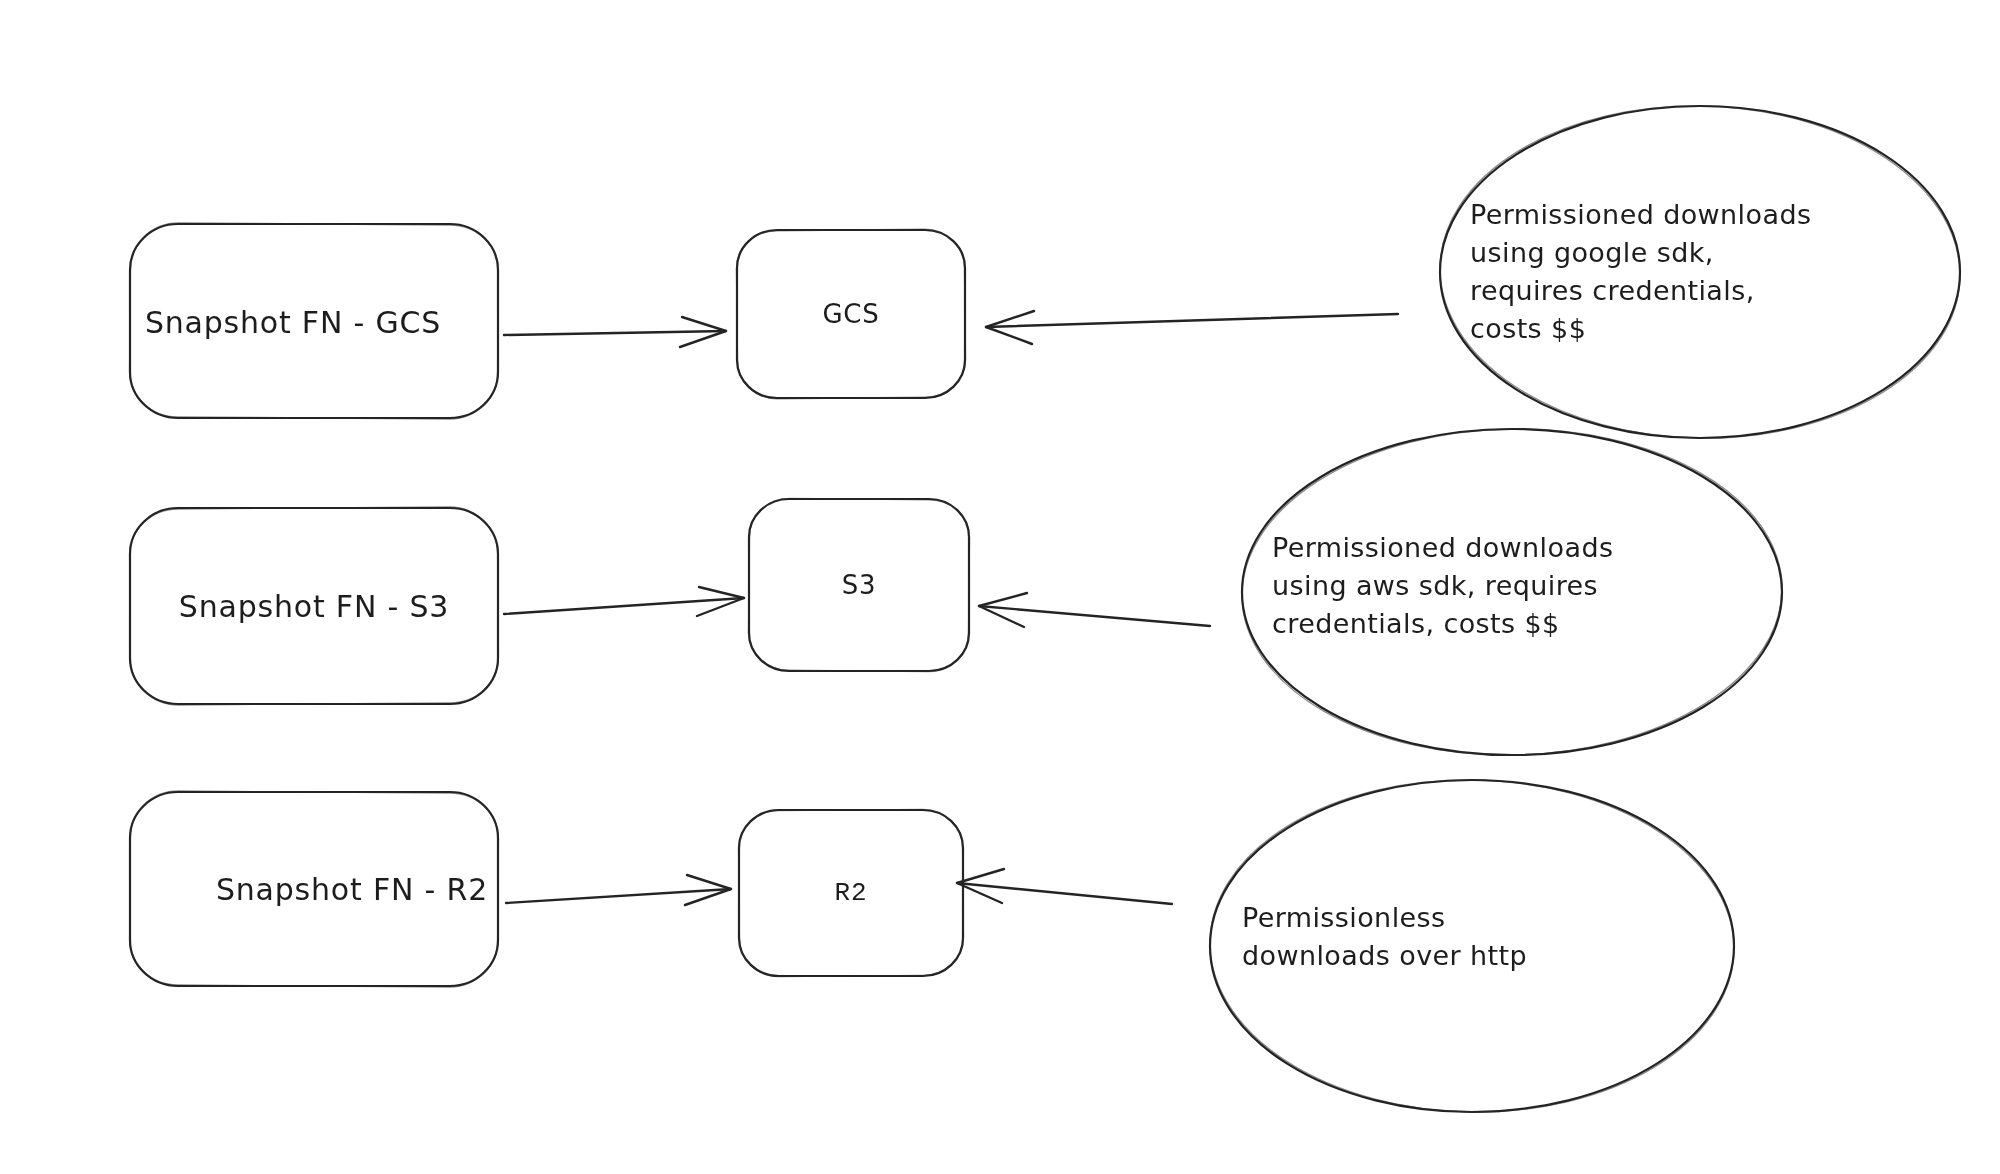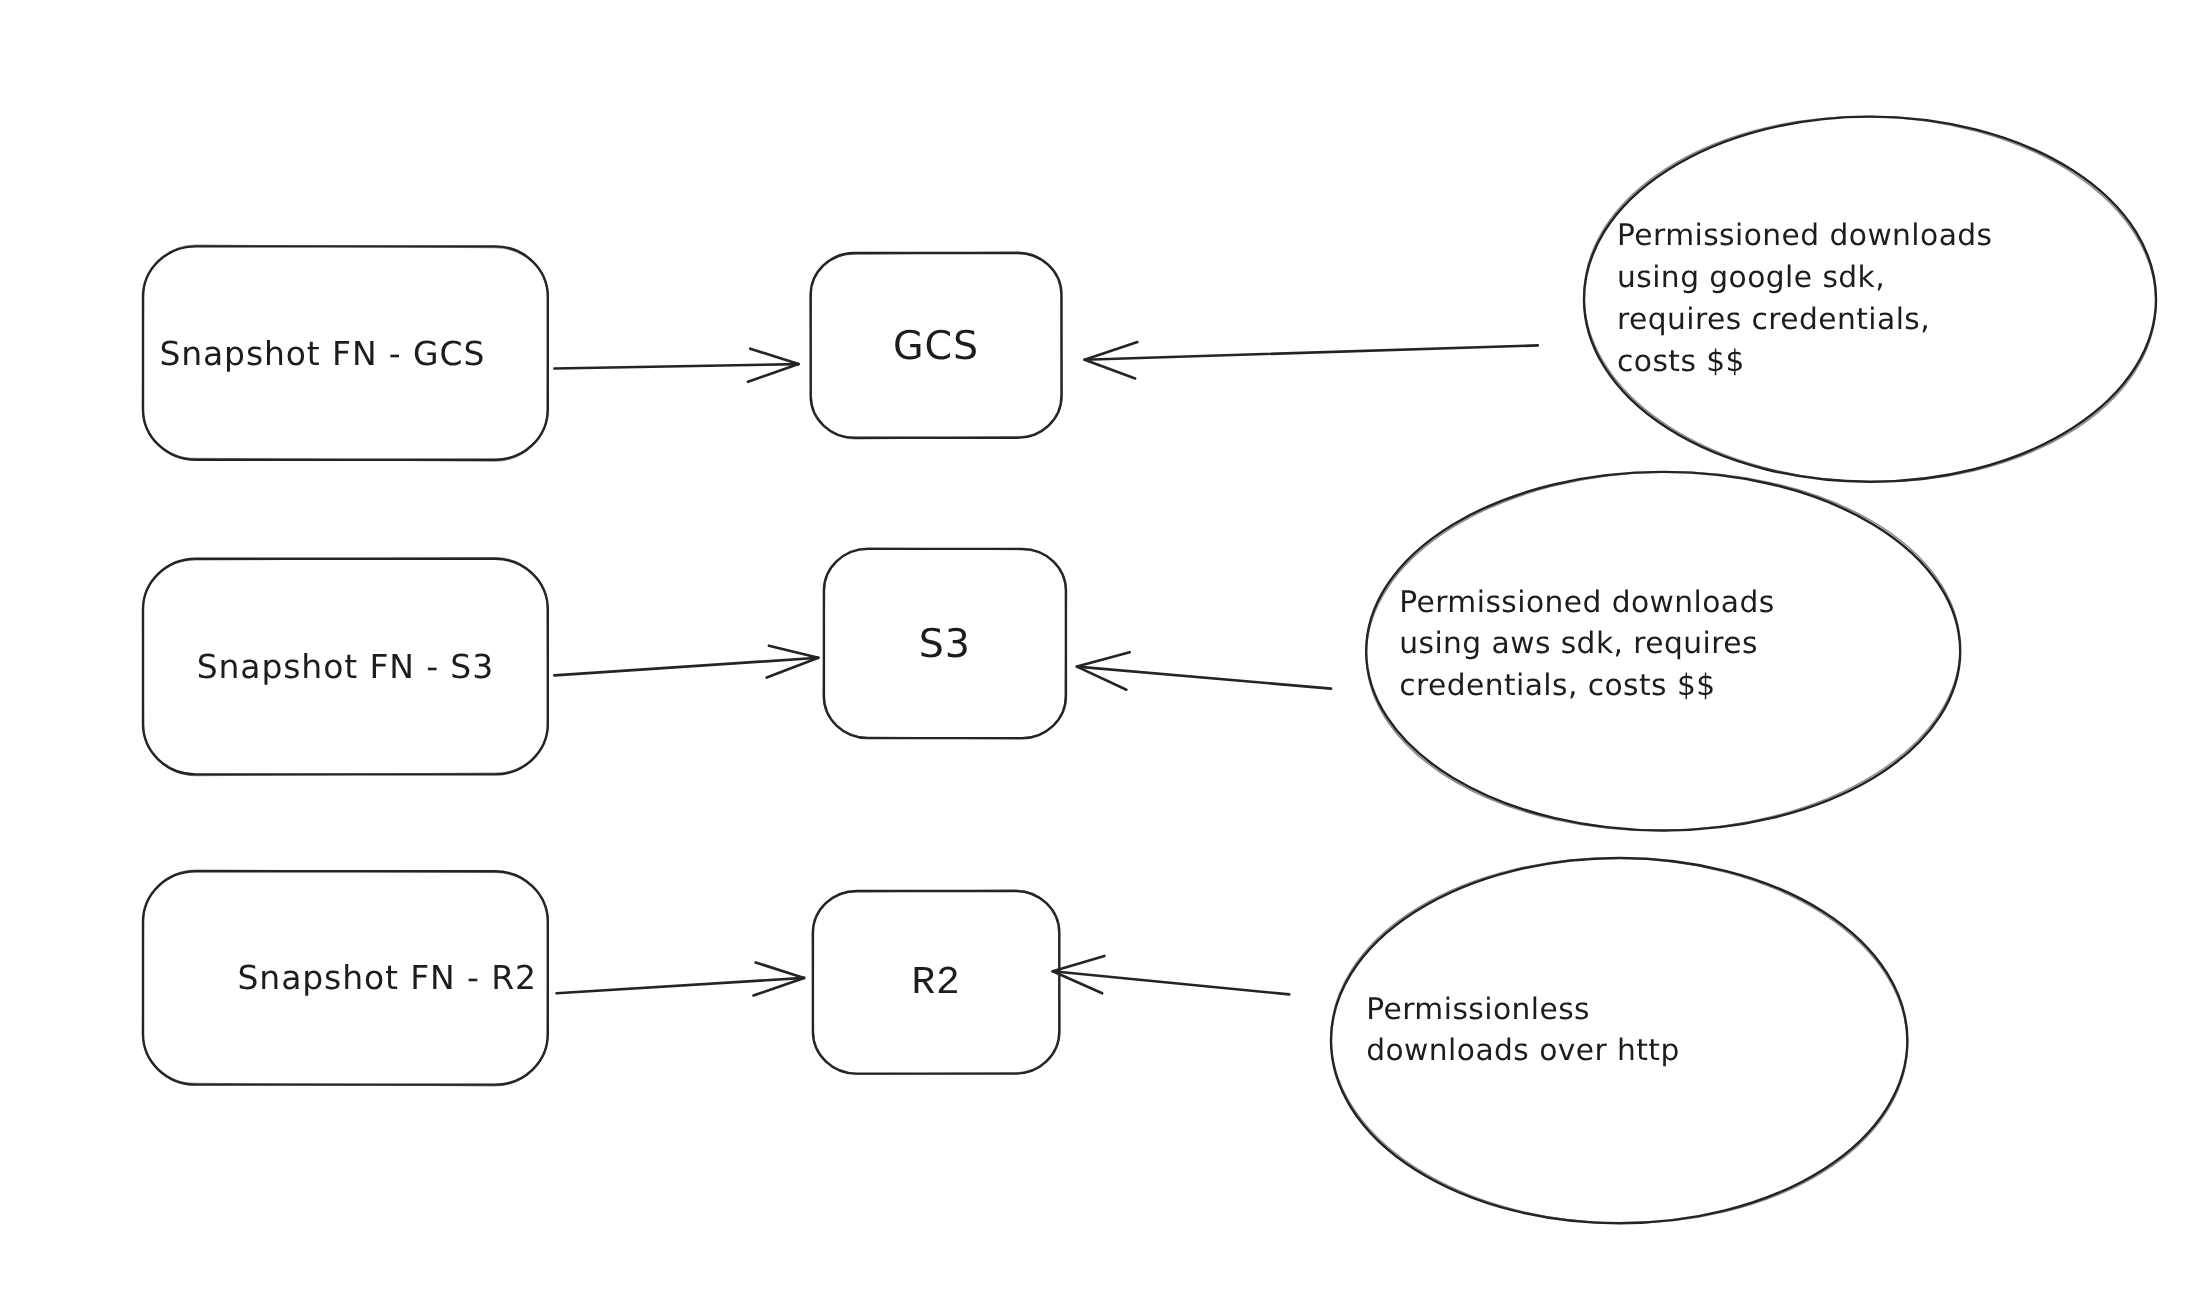--- a/index.html
+++ b/index.html
@@ -51,21 +51,21 @@
     align-items: center;
     justify-content: center;
     text-align: center;
     letter-spacing: 0.8px;
     white-space: nowrap;
   }
   .node-label {
     font-size: 30px;
   }
   .target-label {
-    font-size: 36px;
+    font-size: 26px;
   }
   .note {
     position: absolute;
     text-align: left;
     font-size: 27px;
     line-height: 38px;
     letter-spacing: 0.4px;
   }
   .note .line { white-space: nowrap; }
 </style>

